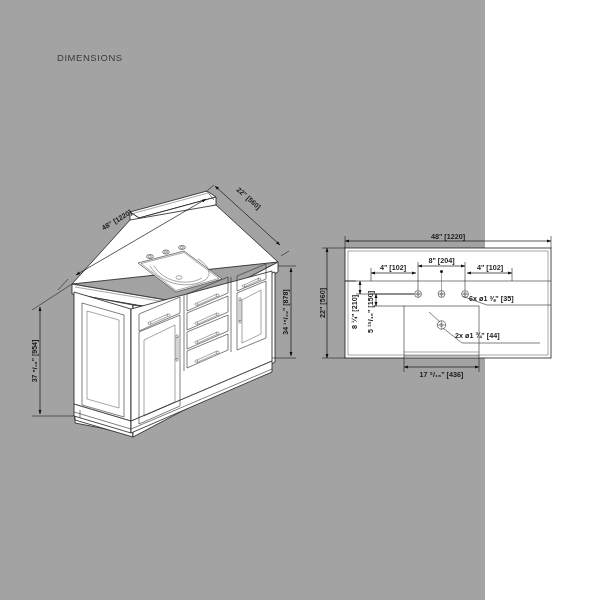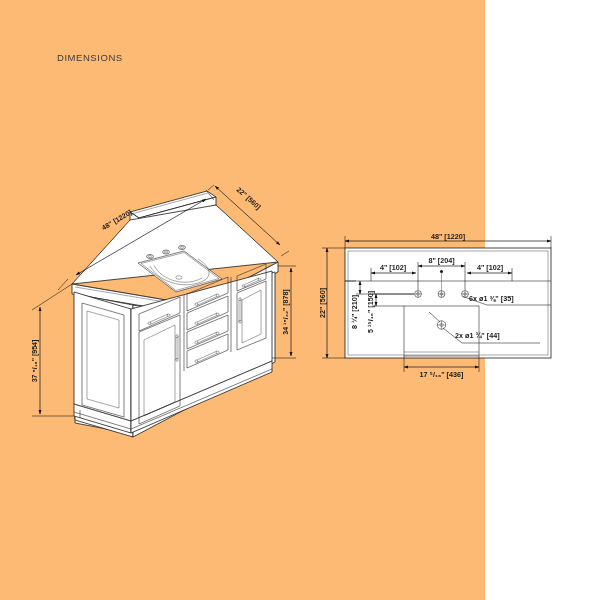--- a/index.html
+++ b/index.html
@@ -13,21 +13,21 @@
     height: 600px;
     position: relative;
     font-family: "Liberation Sans", sans-serif;
     overflow: hidden;
   }
   #root {
     position: absolute;
     left: 0; top: 0;
     width: 485px;
     height: 600px;
-    background: #fdba74;
+    background: #a3a3a3;
   }
   .page-title {
     position: absolute;
     left: 57px;
     top: 52px;
     font-size: 9.5px;
     letter-spacing: 0.55px;
     color: #3b3b3b;
     font-family: "Liberation Sans", sans-serif;
     white-space: nowrap;

